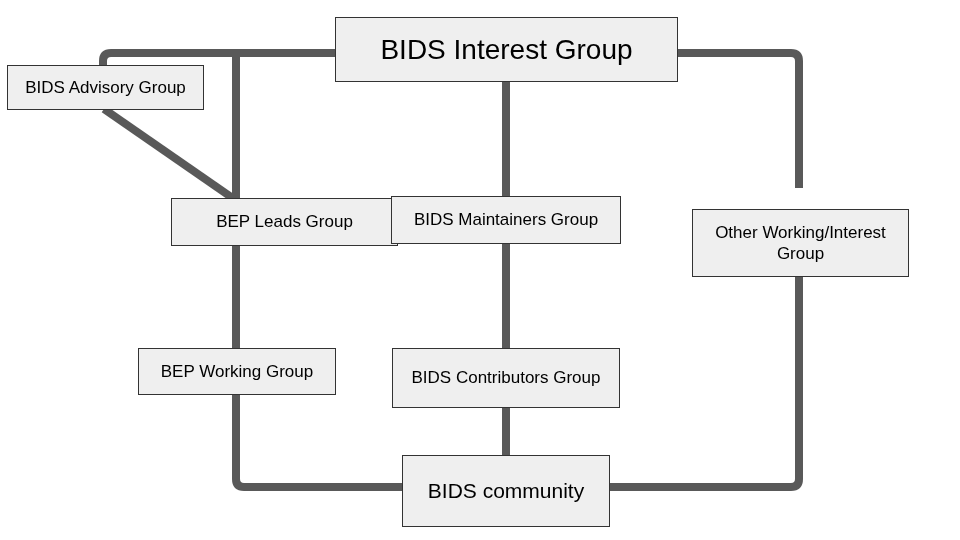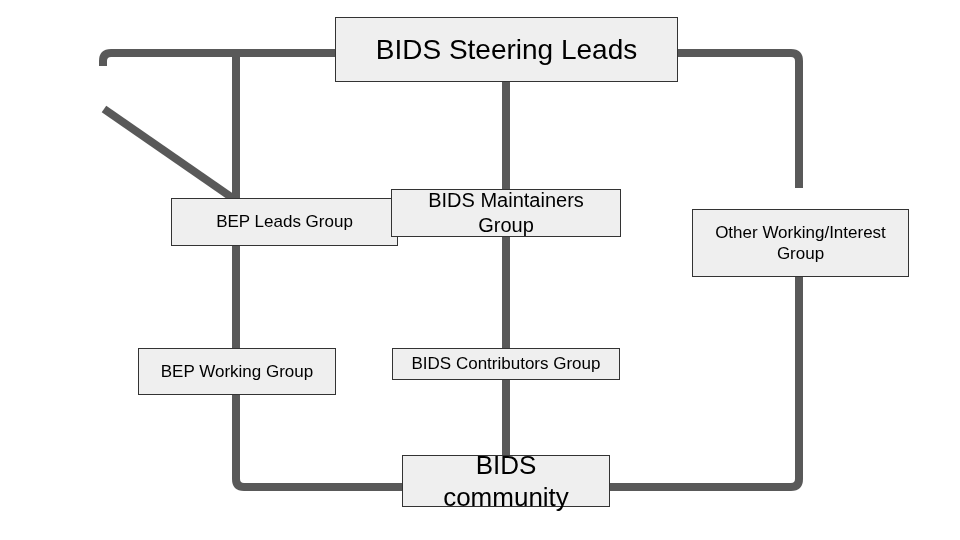--- a/index.html
+++ b/index.html
@@ -40,48 +40,51 @@
     display: flex;
     align-items: center;
     justify-content: center;
     text-align: center;
     line-height: 1.25;
     padding: 2px 8px;
   }
   .node-steering      { left: 335px; top: 17px;  width: 343px; height: 65px; font-size: 28px; }
   .node-advisory      { left: 7px;   top: 65px;  width: 197px; height: 45px; font-size: 17px; }
   .node-bep-leads     { left: 123px; top: 198px; width: 227px; height: 48px; font-size: 17px; margin-left: 48px; }
-  .node-maintainers   { left: 391px; top: 189px; width: 230px; height: 48px; font-size: 20px; }
+  .node-maintainers   { left: 391px; top: 196px; width: 230px; height: 48px; font-size: 17px; }
   .node-other-working { left: 692px; top: 187px; width: 217px; height: 68px; font-size: 17px; margin-top: 22px; }
   .node-bep-working   { left: 138px; top: 348px; width: 198px; height: 47px; font-size: 17px; }
-  .node-contributors  { left: 392px; top: 348px; width: 228px; height: 32px; font-size: 17px; }
-  .node-community     { left: 402px; top: 455px; width: 208px; height: 52px; font-size: 26px; }
+  .node-contributors  { left: 392px; top: 348px; width: 228px; height: 60px; font-size: 17px; }
+  .node-community     { left: 402px; top: 455px; width: 208px; height: 72px; font-size: 21px; }
 </style>
 </head>
 <body>
 
 <div class="canvas">
 
   <svg class="connectors" viewBox="0 0 960 540" xmlns="http://www.w3.org/2000/svg">
 
     <path d="M 103 66 L 103 61 Q 103 53 111 53 L 791 53 Q 799 53 799 61 L 799 188"></path>
 
     <path d="M 104 109 L 234 199"></path>
 
     <path d="M 236 53 L 236 479 Q 236 487 244 487 L 403 487"></path>
 
     <path d="M 506 82 L 506 456"></path>
 
     <path d="M 799 254 L 799 479 Q 799 487 791 487 L 609 487"></path>
   </svg>
 
   <div class="node node-steering">
-    <span>BIDS Steering Leads</span>
+    <span>BIDS Interest Group</span>
   </div>
 
+  <div class="node node-advisory">
+    <span>BIDS Advisory Group</span>
+  </div>
 
   <div class="node node-bep-leads">
     <span>BEP Leads Group</span>
   </div>
 
   <div class="node node-maintainers">
     <span>BIDS Maintainers Group</span>
   </div>
 
   <div class="node node-other-working">

